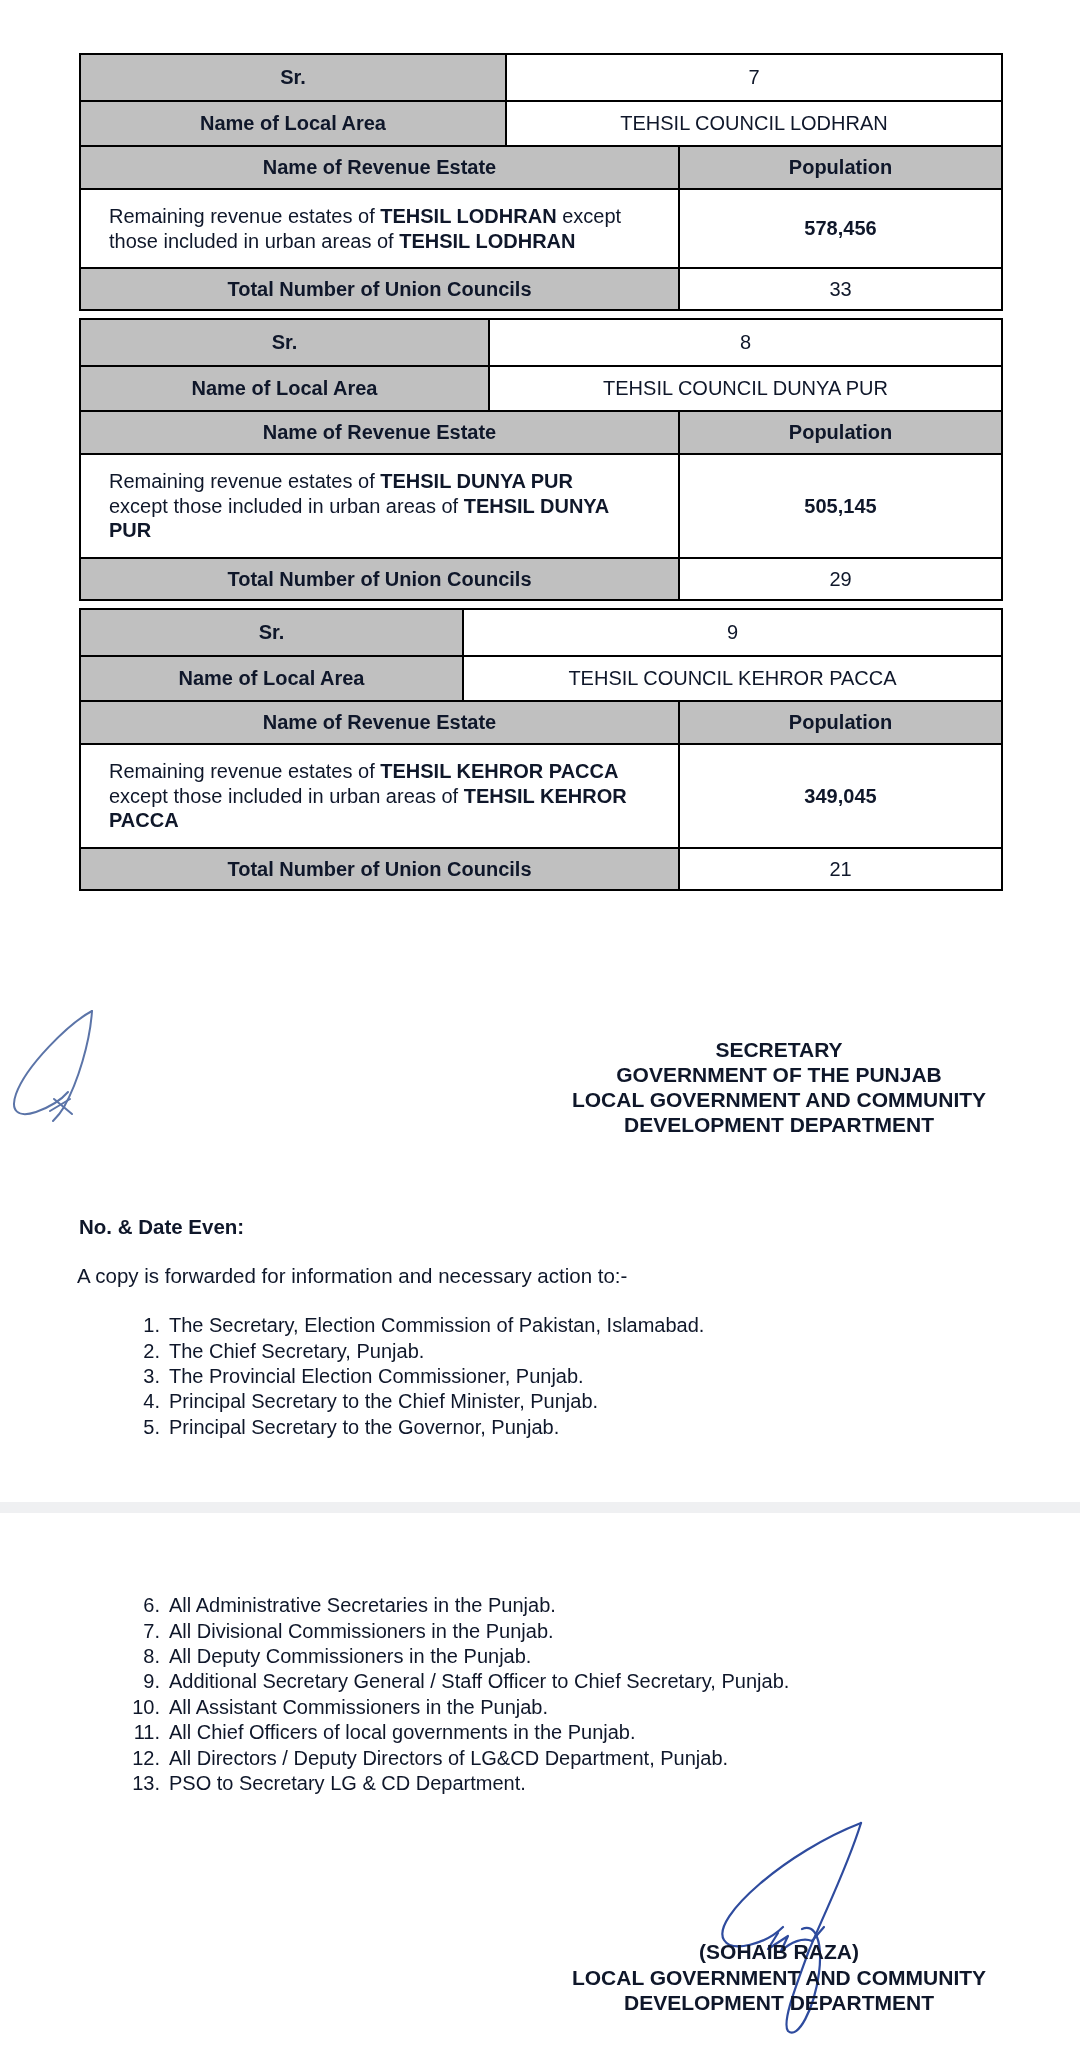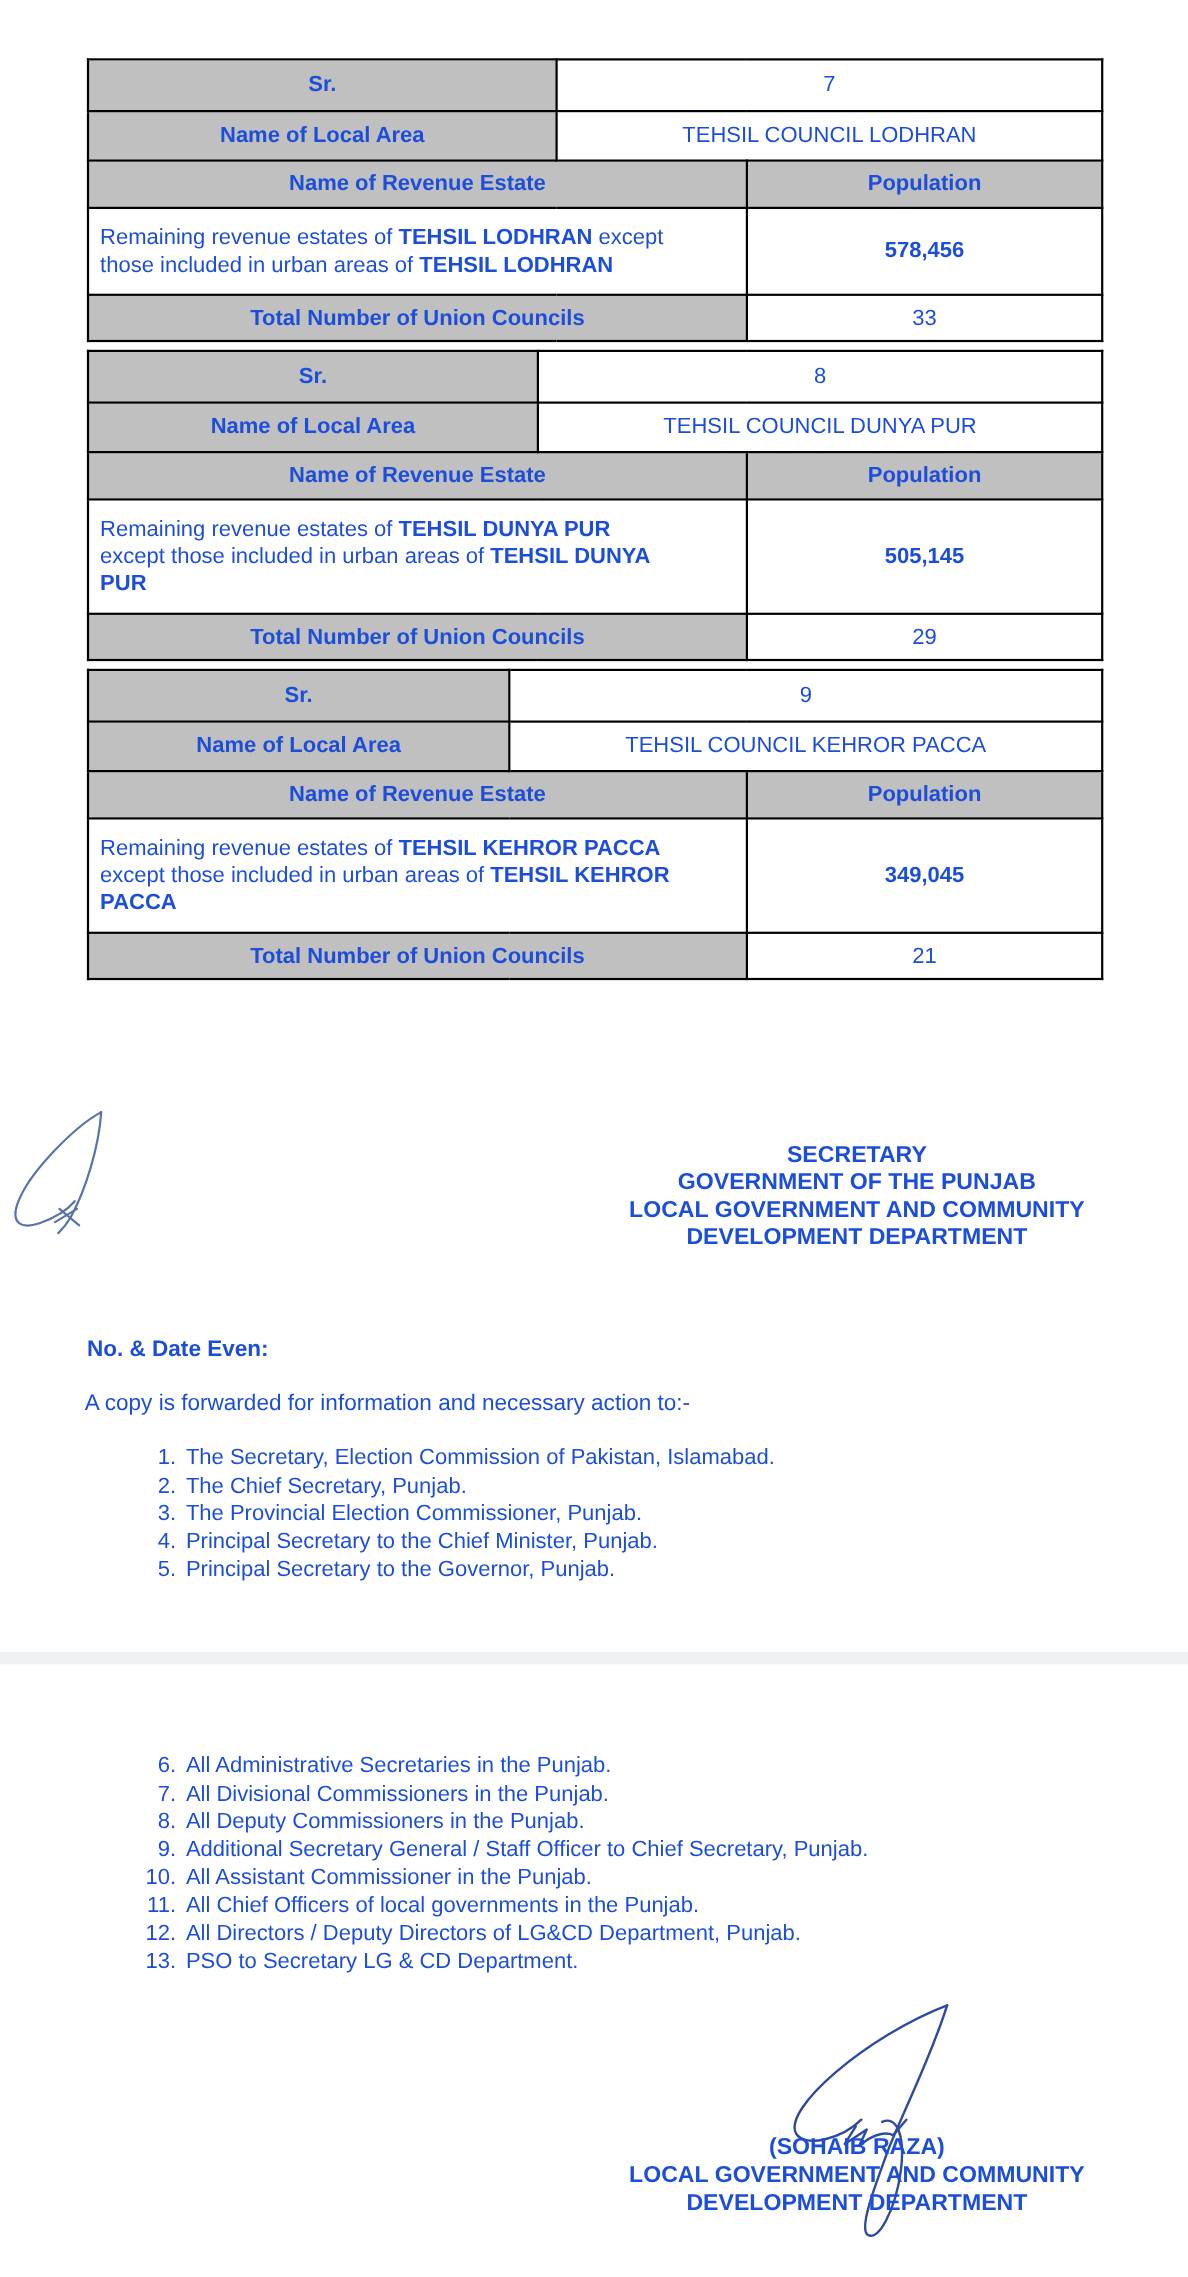--- a/index.html
+++ b/index.html
@@ -1,26 +1,26 @@
 <!DOCTYPE html>
 <html><head>
 <meta charset="utf-8">
 <style>
   html,body{margin:0;padding:0;background:#ffffff;}
   .page{
     position:relative;width:1080px;height:2070px;background:#ffffff;
-    font-family:"Liberation Sans","DejaVu Sans",sans-serif;color:#1d4ed8;overflow:hidden;
+    font-family:"Liberation Sans","DejaVu Sans",sans-serif;color:#0f172a;overflow:hidden;
   }
   
   table.doc{border-collapse:collapse;table-layout:fixed;position:absolute;left:79px;width:922px;}
   table.doc td{border:2px solid #000;font-size:20px;overflow:hidden;}
   .hd{background:#c0c0c0;font-weight:bold;text-align:center;}
   .val{text-align:center;background:#fff;}
   .pop{text-align:center;font-weight:bold;background:#fff;border-radius:14px;}
-  .body-cell{background:#fff;padding:4px 10px;white-space:pre-wrap;line-height:1.22;text-align:left;}
+  .body-cell{background:#fff;padding:4px 28px;white-space:pre-wrap;line-height:1.22;text-align:left;}
   .b{font-weight:bold;}
   .rA td{height:43px;}
   .rB td{height:41px;}
   .rC td{height:39px;}
   .t1 .rD td{height:69px;}
   .t2 .rD td,.t3 .rD td{height:94px;margin-top:37px;}
   .rE td{height:38px;}
   .t1 .c1{width:426px}.t1 .c2{width:173px}.t1 .c3{width:323px}
   .t2 .c1{width:409px}.t2 .c2{width:190px}.t2 .c3{width:323px}
   .t3 .c1{width:383px}.t3 .c2{width:216px}.t3 .c3{width:323px}
@@ -200,21 +200,21 @@
     <li>
         <span class="num">8.</span>
         <span class="txt">All Deputy Commissioners in the Punjab.</span>
       </li>
     <li>
         <span class="num">9.</span>
         <span class="txt">Additional Secretary General / Staff Officer to Chief Secretary, Punjab.</span>
       </li>
     <li>
         <span class="num">10.</span>
-        <span class="txt">All Assistant Commissioner in the Punjab.</span>
+        <span class="txt">All Assistant Commissioners in the Punjab.</span>
       </li>
     <li>
         <span class="num">11.</span>
         <span class="txt">All Chief Officers of local governments in the Punjab.</span>
       </li>
     <li>
         <span class="num">12.</span>
         <span class="txt">All Directors / Deputy Directors of LG&amp;CD Department, Punjab.</span>
       </li>
     <li>

